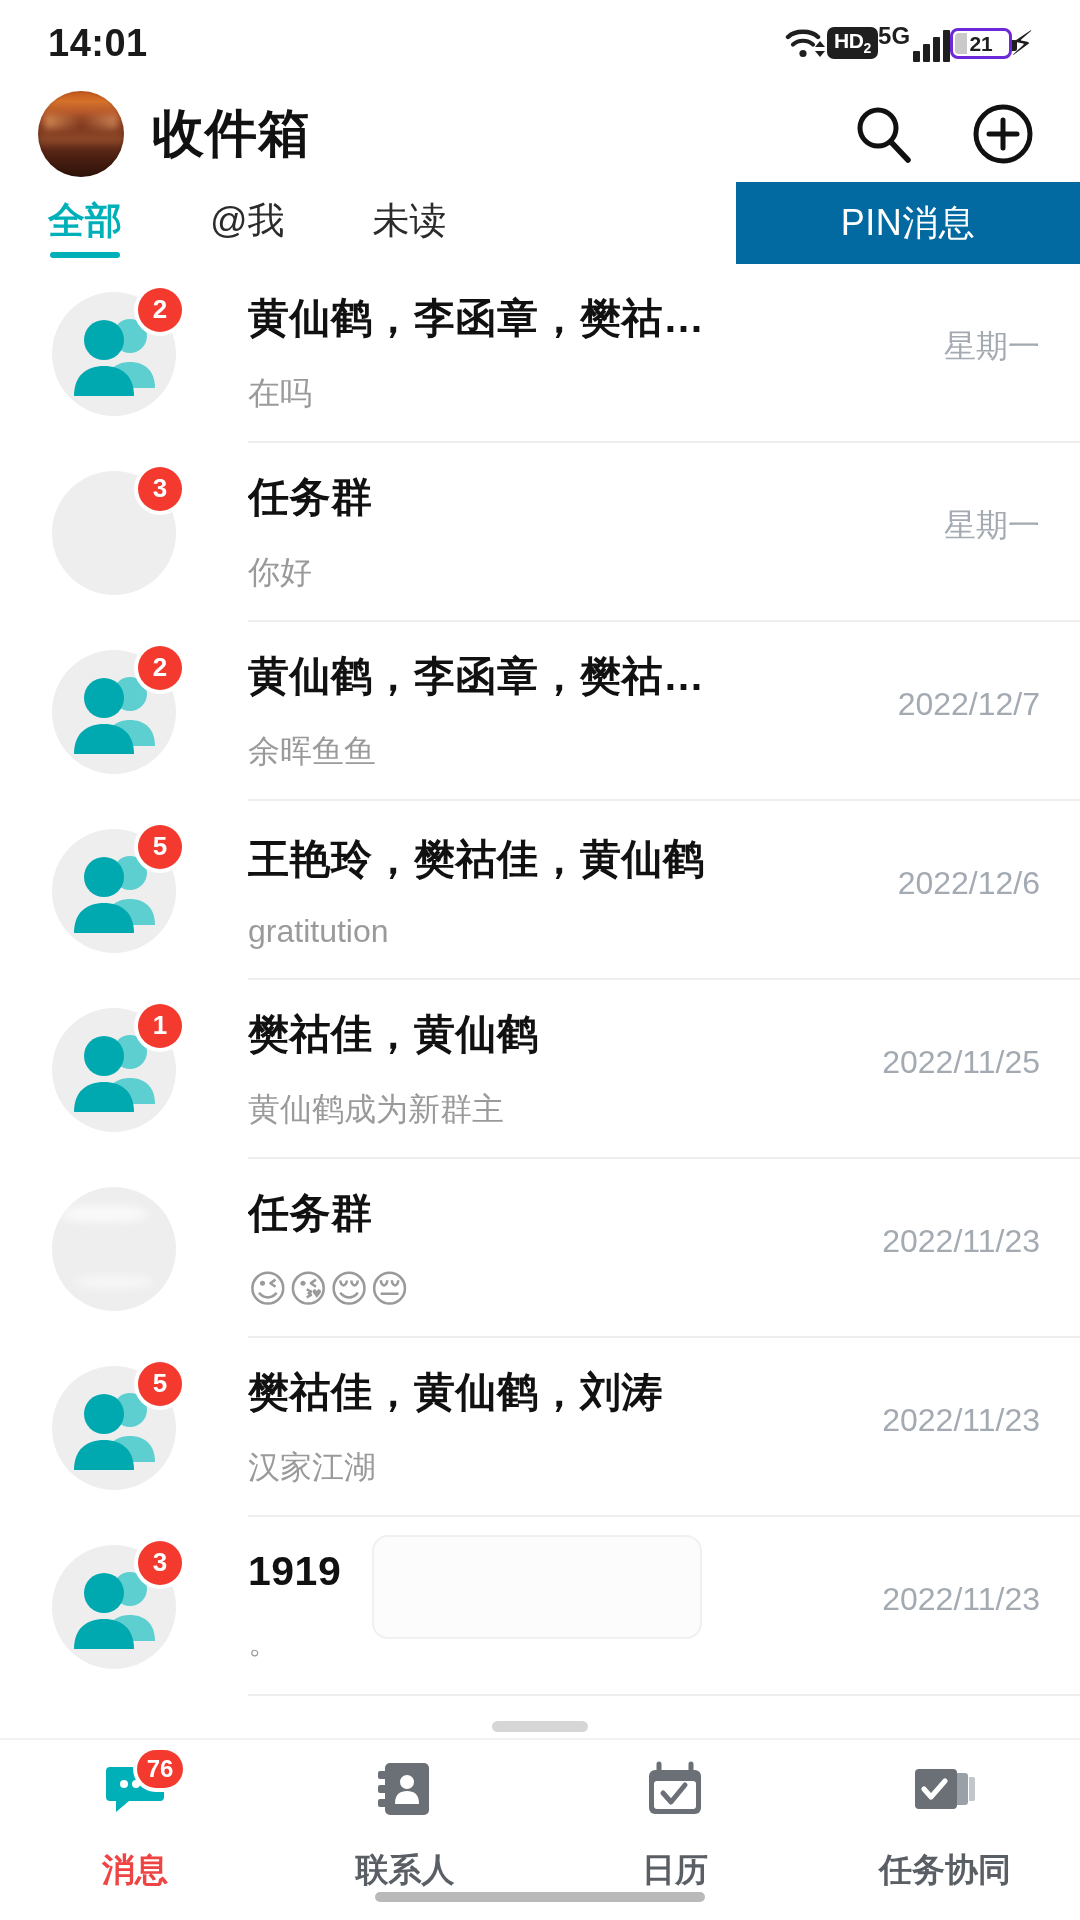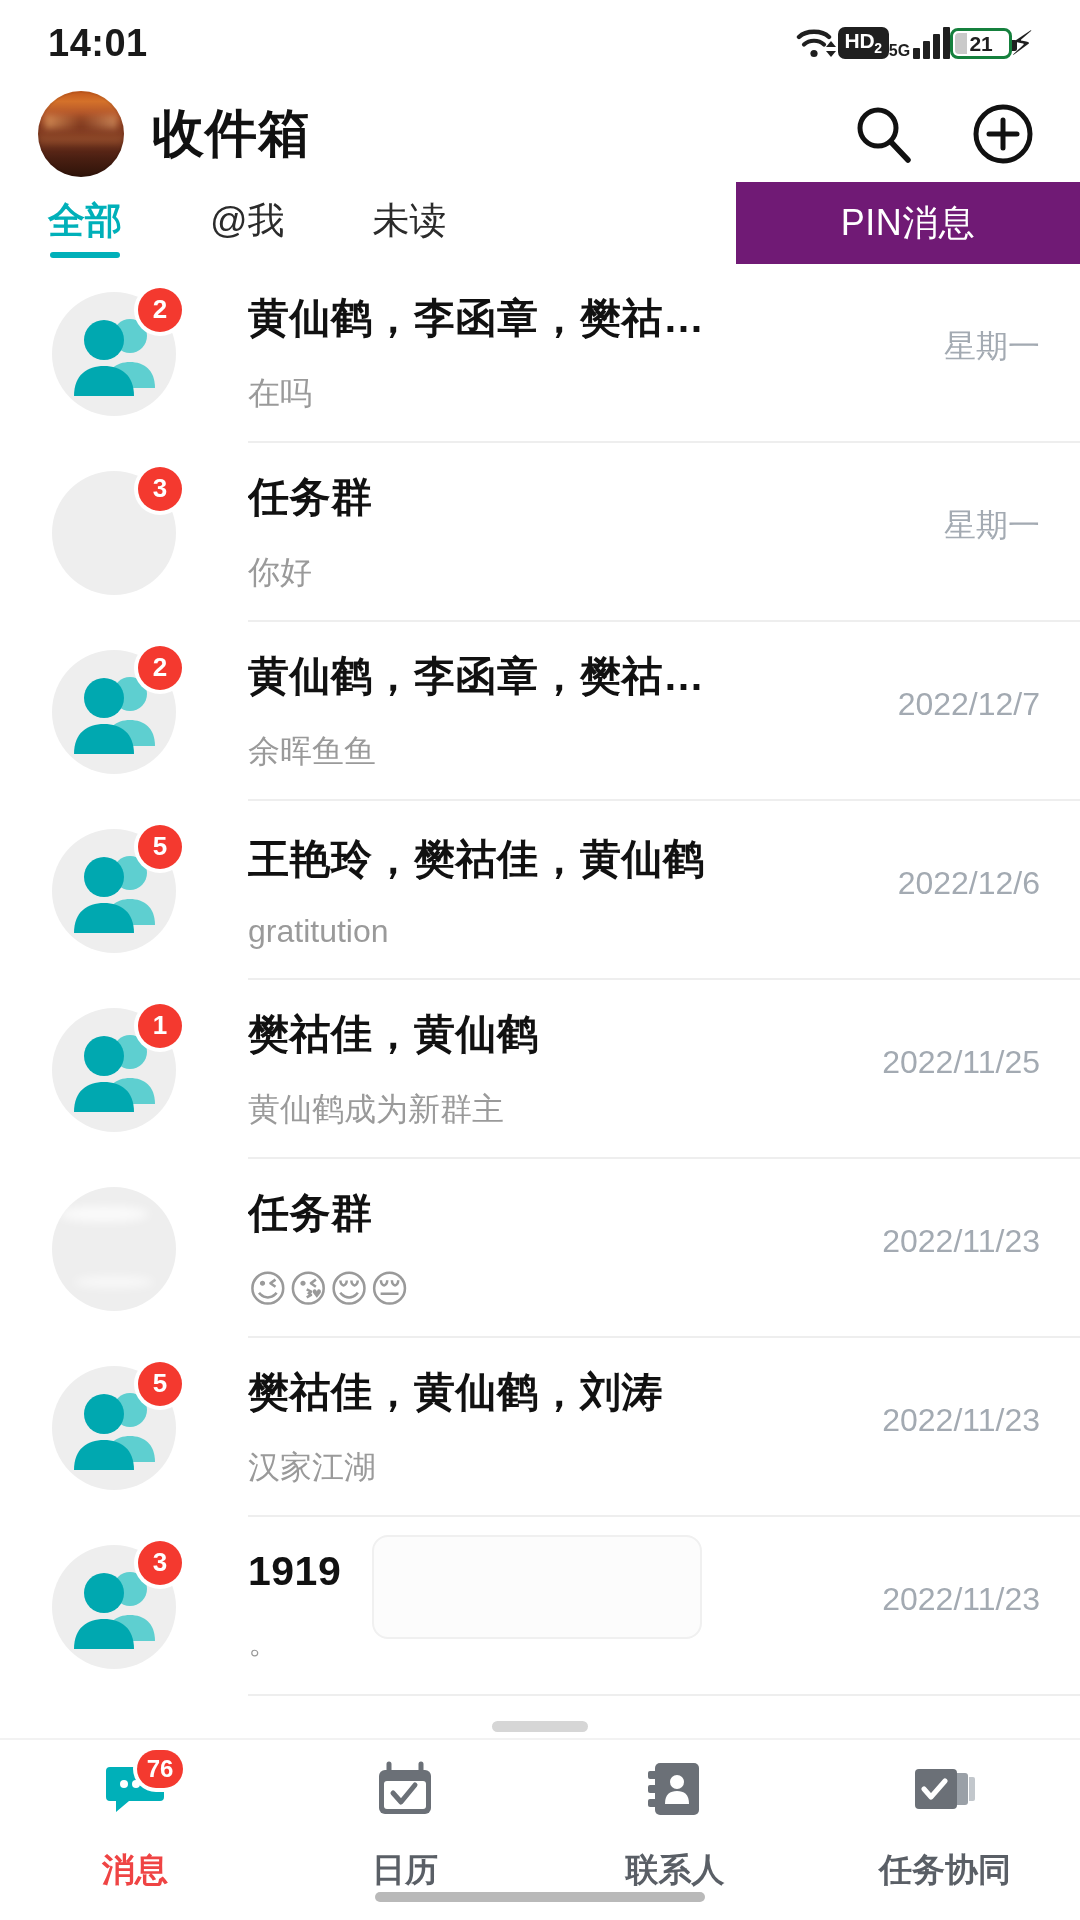--- a/index.html
+++ b/index.html
@@ -49,37 +49,38 @@
     font-size: 21px;
     font-weight: 700;
     padding: 3px 7px 4px 7px;
     line-height: 1;
     letter-spacing: -0.3px;
   }
   .hd2-badge sub { font-size: 14px; }
 
   .net-wrap { display:flex; align-items:flex-end; gap: 3px; }
   .net-label {
-    font-size: 16px;
+    font-size: 24px;
     font-weight: 700;
     color: #1f1f1f;
     line-height: 1;
+    margin-bottom: 14px;
   }
   .bars { display: flex; align-items: flex-end; gap: 3px; height: 32px; }
   .bars i { width: 7px; background: #1f1f1f; border-radius: 1px; display:block; }
   .bars i:nth-child(1) { height: 11px; }
   .bars i:nth-child(2) { height: 18px; }
   .bars i:nth-child(3) { height: 25px; }
   .bars i:nth-child(4) { height: 32px; }
 
   .battery {
     position: relative;
     width: 62px;
     height: 31px;
-    border: 3px solid #15803d;
+    border: 3px solid #6d28d9;
     border-radius: 8px;
     display: flex;
     align-items: center;
     justify-content: center;
   }
   .battery:after {
     content: "";
     position: absolute;
     right: -8px;
     top: 9px;
@@ -185,21 +186,21 @@
     position: absolute;
     left: 2px; right: 2px;
     bottom: 6px;
     height: 6px;
     border-radius: 3px;
     background: #00b0b9;
   }
   .pin-btn {
     margin-left: auto;
     width: 344px;
-    background: #701a75;
+    background: #0369a1;
     color: #ffffff;
     font-size: 36px;
     display: flex;
     align-items: center;
     justify-content: center;
     letter-spacing: 0.5px;
   }
 
   
   .list {
@@ -636,46 +637,46 @@
           <circle cx="32" cy="23" r="4" fill="#ffffff"></circle>
           <circle cx="44" cy="23" r="4" fill="#ffffff"></circle>
         </svg>
         <div class="nav-badge">76</div>
       </div>
       <div class="nav-label">消息</div>
     </div>
 
     <div class="nav-item">
       <div class="nav-ico">
-        <svg width="60" height="58" viewBox="0 0 60 58">
-          <path d="M14 4 v8 M46 4 v8" stroke="#6b7077" stroke-width="5" stroke-linecap="round"></path>
-          <rect x="4" y="10" width="52" height="44" rx="6" fill="#6b7077"></rect>
-          <rect x="9" y="21" width="42" height="28" rx="3" fill="#ffffff"></rect>
-          <path d="M18 33 l8 9 14 -17" fill="none" stroke="#6b7077" stroke-width="5" stroke-linecap="round" stroke-linejoin="round"></path>
-        </svg>
-      </div>
-      <div class="nav-label">日历</div>
-    </div>
-
-    <div class="nav-item">
-      <div class="nav-ico">
         <svg width="56" height="58" viewBox="0 0 56 58">
           <rect x="8" y="3" width="44" height="52" rx="5" fill="#6b7077"></rect>
           <rect x="1" y="11" width="10" height="8" rx="2" fill="#6b7077"></rect>
           <rect x="1" y="25" width="10" height="8" rx="2" fill="#6b7077"></rect>
           <rect x="1" y="39" width="10" height="8" rx="2" fill="#6b7077"></rect>
           <circle cx="30" cy="22" r="7" fill="#ffffff"></circle>
           <path d="M18 44 C18 34 23 31 30 31 C37 31 42 34 42 44 Z" fill="#ffffff"></path>
         </svg>
       </div>
       <div class="nav-label">联系人</div>
     </div>
 
     <div class="nav-item">
       <div class="nav-ico">
+        <svg width="60" height="58" viewBox="0 0 60 58">
+          <path d="M14 4 v8 M46 4 v8" stroke="#6b7077" stroke-width="5" stroke-linecap="round"></path>
+          <rect x="4" y="10" width="52" height="44" rx="6" fill="#6b7077"></rect>
+          <rect x="9" y="21" width="42" height="28" rx="3" fill="#ffffff"></rect>
+          <path d="M18 33 l8 9 14 -17" fill="none" stroke="#6b7077" stroke-width="5" stroke-linecap="round" stroke-linejoin="round"></path>
+        </svg>
+      </div>
+      <div class="nav-label">日历</div>
+    </div>
+
+    <div class="nav-item">
+      <div class="nav-ico">
         <svg width="62" height="56" viewBox="0 0 62 56">
           <path d="M5 8 h34 a4 4 0 0 1 4 4 v32 a4 4 0 0 1 -4 4 h-34 a4 4 0 0 1 -4 -4 v-32 a4 4 0 0 1 4 -4 z" fill="#6b7077"></path>
           <path d="M43 12 h8 a3 3 0 0 1 3 3 v26 a3 3 0 0 1 -3 3 h-8 z" fill="#9aa0a7"></path>
           <path d="M55 16 h4 a2 2 0 0 1 2 2 v20 a2 2 0 0 1 -2 2 h-4 z" fill="#c2c7cc"></path>
           <path d="M10 28 l7 8 14 -16" fill="none" stroke="#ffffff" stroke-width="5" stroke-linecap="round" stroke-linejoin="round"></path>
         </svg>
       </div>
       <div class="nav-label">任务协同</div>
     </div>
   </div>

